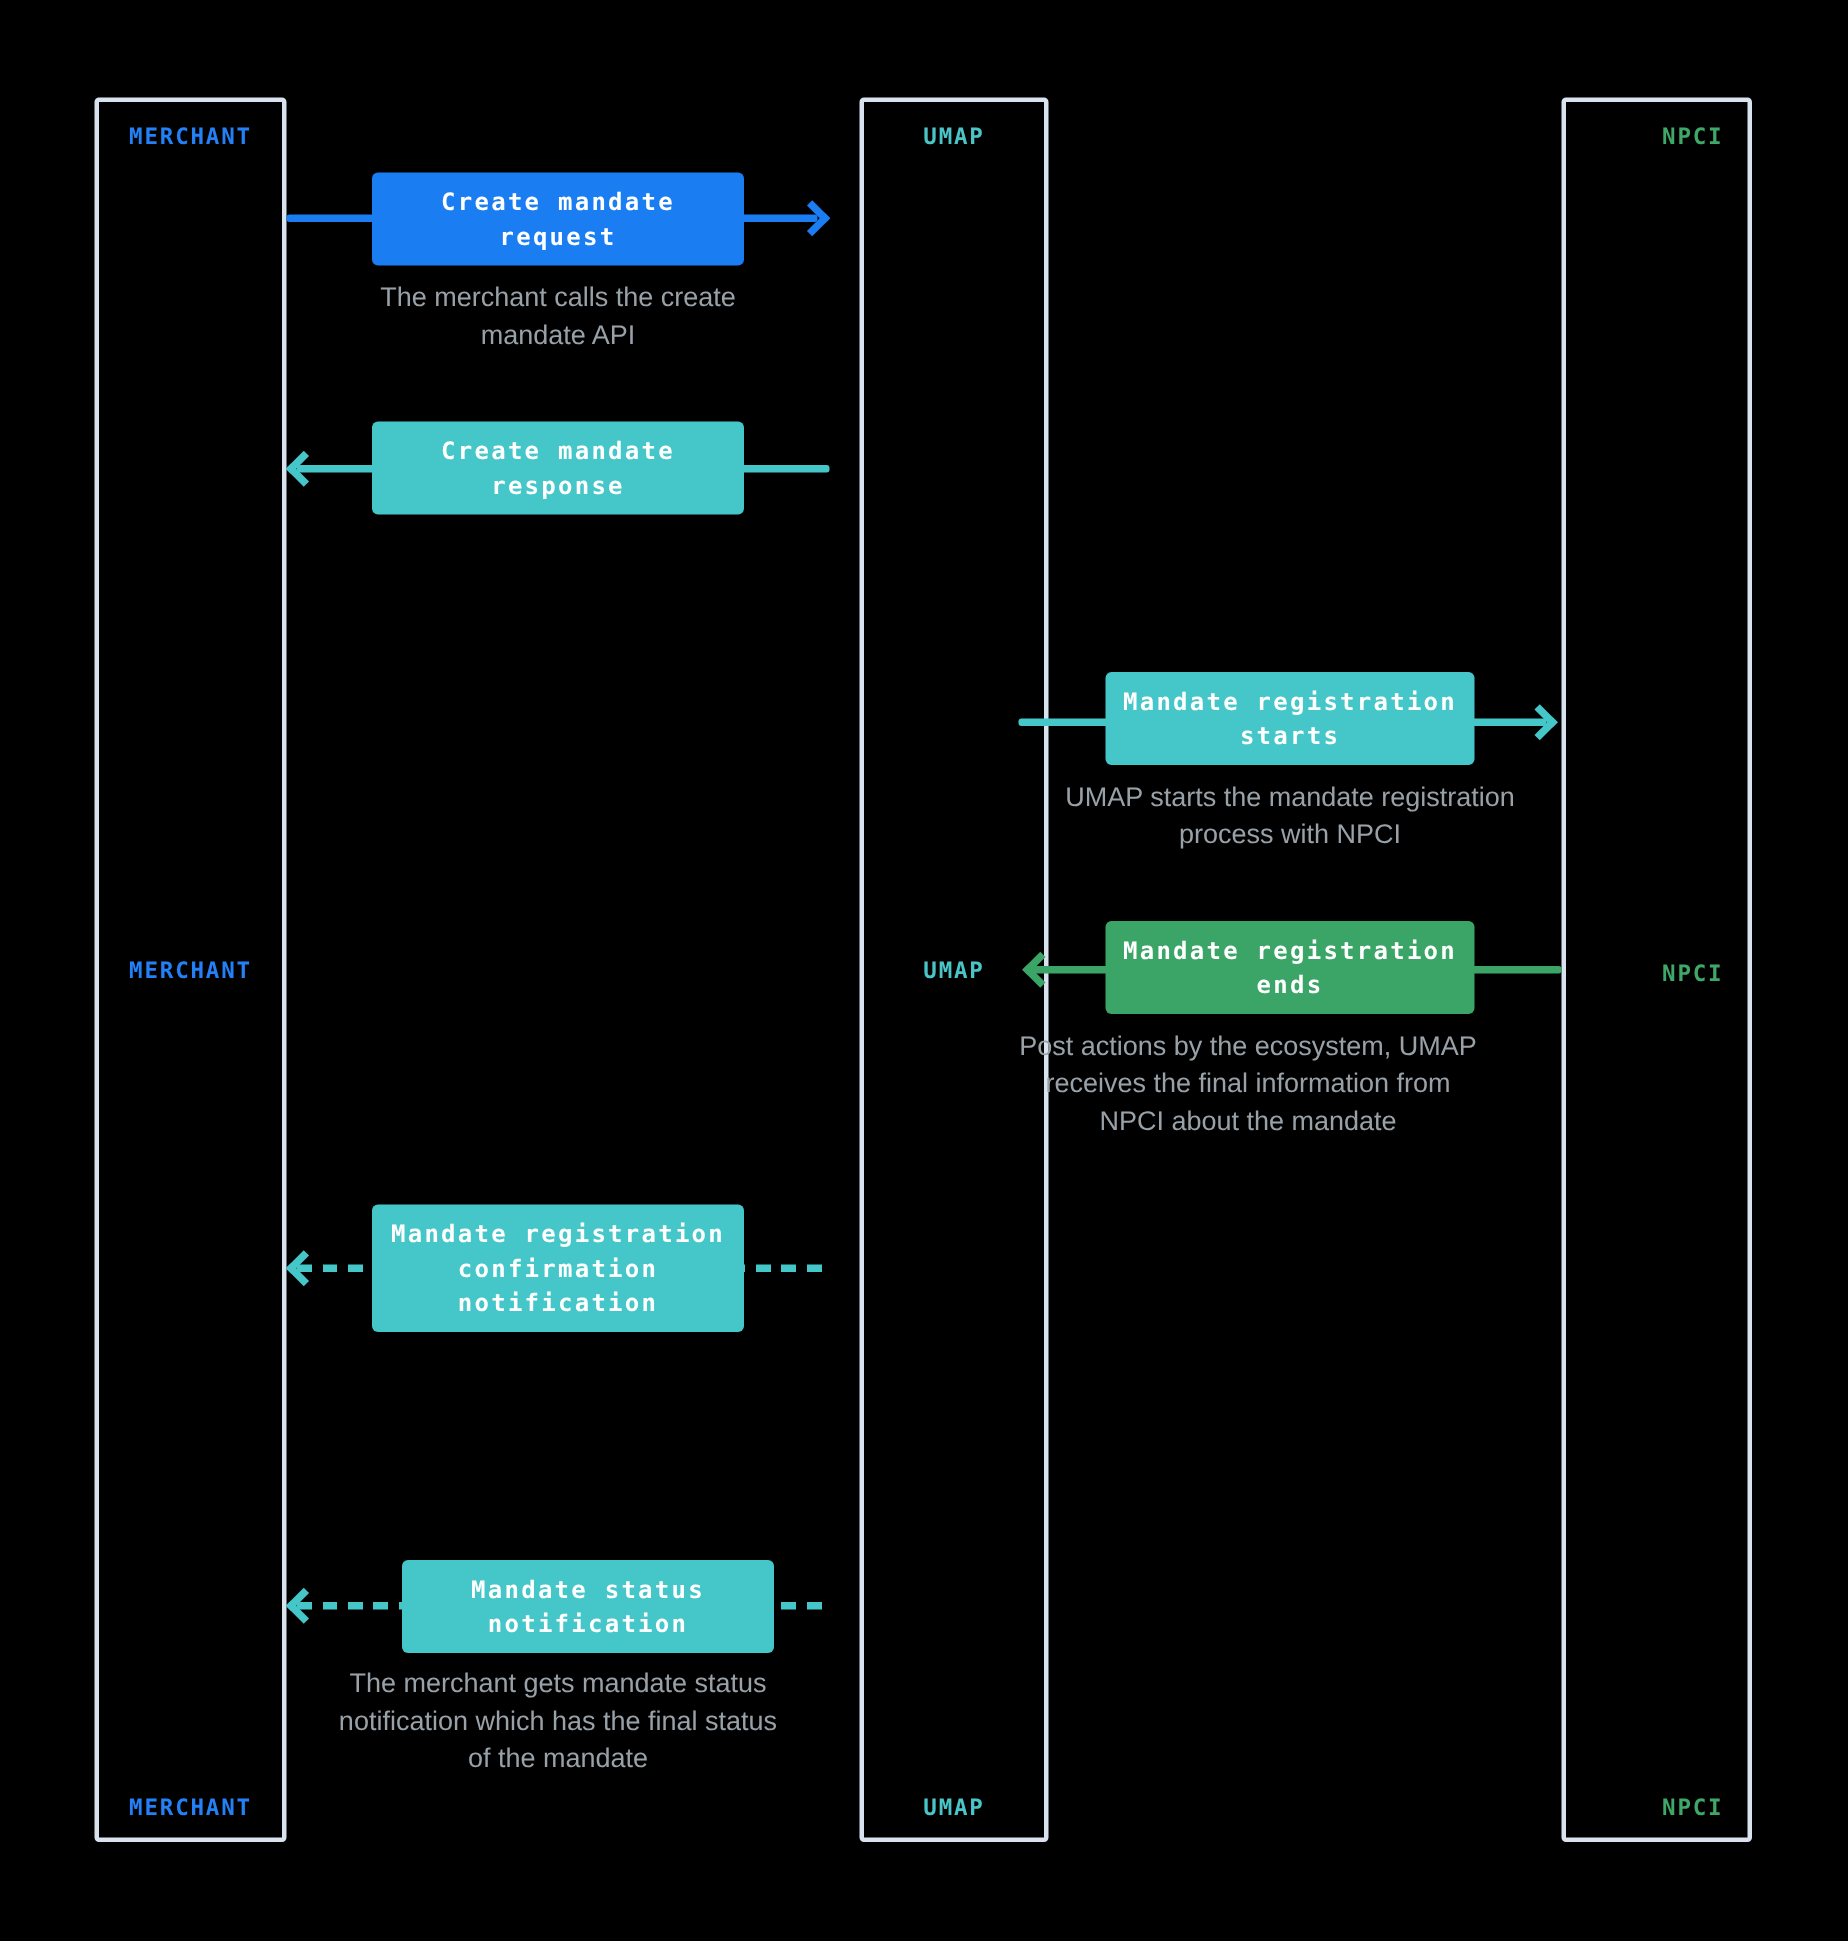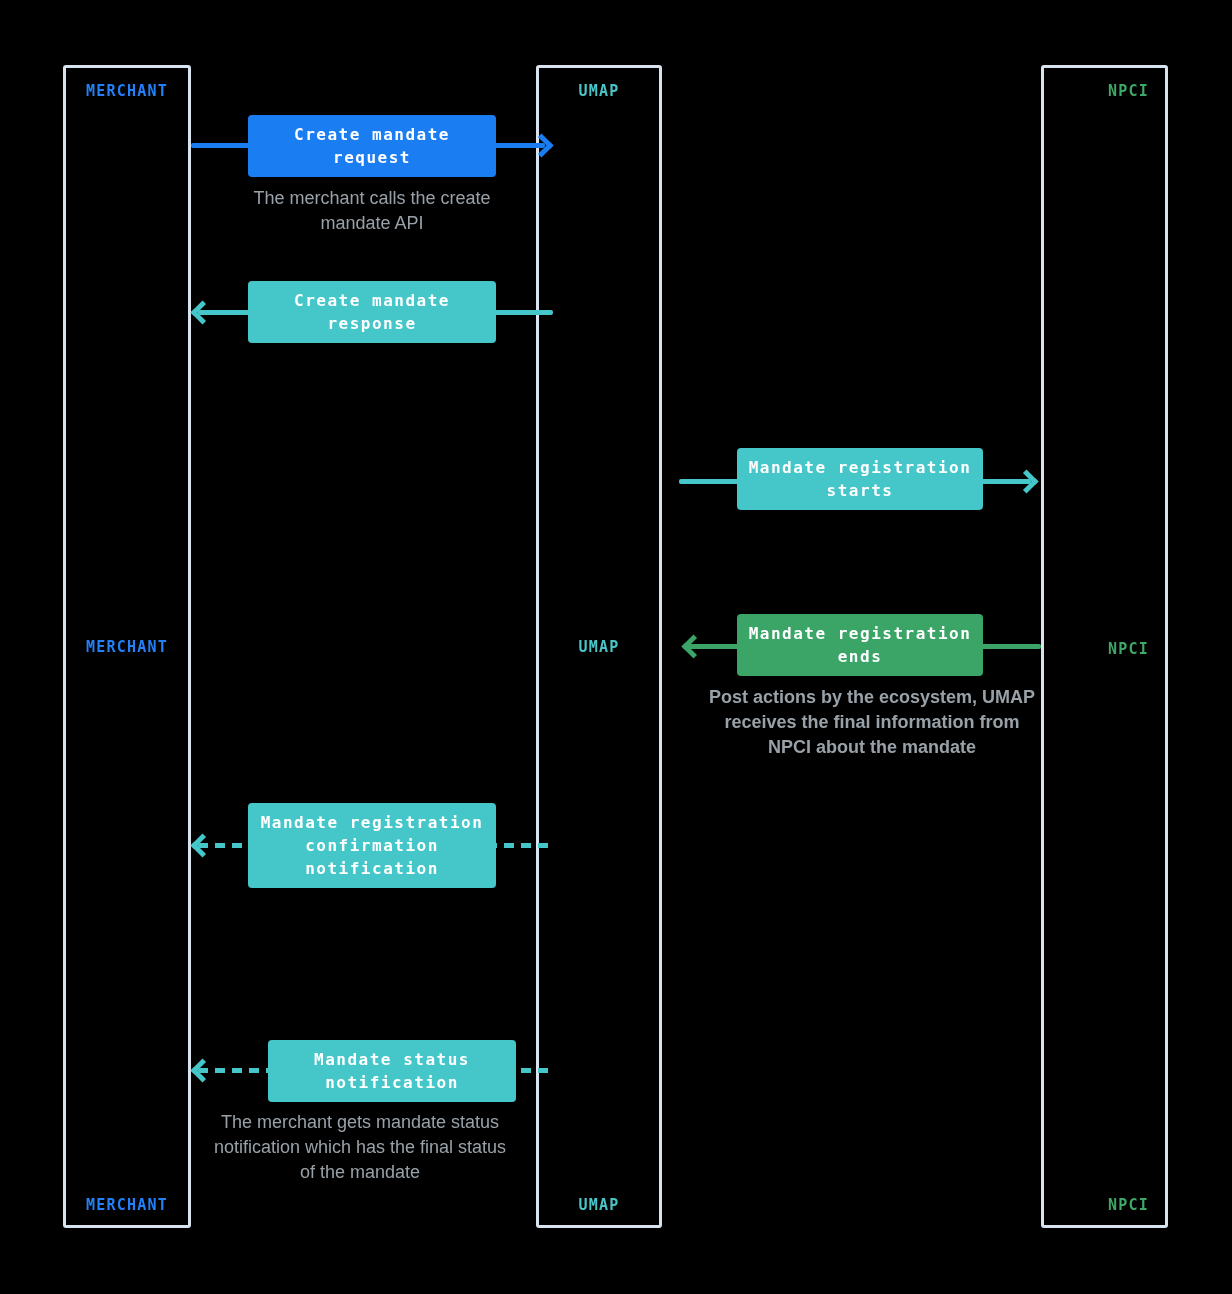--- a/index.html
+++ b/index.html
@@ -99,21 +99,21 @@
 <body>
 
 <div class="canvas">
 
   <div class="lifeline" style="left:63px;width:128px;">
     <div class="ll-label t-blue" style="top:14px;">MERCHANT</div>
     <div class="ll-label t-blue" style="top:570px;">MERCHANT</div>
     <div class="ll-label t-blue" style="top:1128px;">MERCHANT</div>
   </div>
 
-  <div class="lifeline" style="left:536px;width:126px;">
+  <div class="lifeline" style="left:573px;width:126px;">
     <div class="ll-label t-teal" style="top:14px;">UMAP</div>
     <div class="ll-label t-teal" style="top:570px;">UMAP</div>
     <div class="ll-label t-teal" style="top:1128px;">UMAP</div>
   </div>
 
   <div class="lifeline" style="left:1041px;width:127px;">
     <div class="ll-label t-green" style="top:14px;">NPCI</div>
     <div class="ll-label t-green" style="top:572px;">NPCI</div>
     <div class="ll-label t-green" style="top:1128px;">NPCI</div>
   </div>
@@ -127,36 +127,38 @@
 
   <div class="msg-line line-teal" style="left:198px;top:310px;width:355px;"></div>
   <div class="chev left c-teal" style="left:194px;top:304px;"></div>
   <div class="msg-box bg-teal" style="left:248px;top:281px;width:248px;height:62px;">Create mandate
 response</div>
 
   <div class="msg-line line-teal" style="left:679px;top:479px;width:352px;"></div>
   <div class="chev right c-teal" style="left:1018px;top:473px;"></div>
   <div class="msg-box bg-teal" style="left:737px;top:448px;width:246px;height:62px;">Mandate registration
 starts</div>
+  <div class="desc" style="left:660px;top:519px;width:400px;">UMAP starts the mandate registration
+process with NPCI</div>
 
   <div class="msg-line line-green" style="left:684px;top:644px;width:357px;"></div>
   <div class="chev left c-green" style="left:685px;top:638px;"></div>
   <div class="msg-box bg-green" style="left:737px;top:614px;width:246px;height:62px;">Mandate registration
 ends</div>
-  <div class="desc" style="left:662px;top:685px;width:420px;font-weight:bold;">Post actions by the ecosystem, UMAP
+  <div class="desc" style="left:622px;top:685px;width:420px;">Post actions by the ecosystem, UMAP
 receives the final information from
 NPCI about the mandate</div>
 
   <div class="msg-line line-dashed-teal" style="left:198px;top:843px;width:355px;"></div>
   <div class="chev left c-teal" style="left:194px;top:837px;"></div>
   <div class="msg-box bg-teal" style="left:248px;top:803px;width:248px;height:85px;">Mandate registration
 confirmation
 notification</div>
 
   <div class="msg-line line-dashed-teal" style="left:198px;top:1068px;width:355px;"></div>
   <div class="chev left c-teal" style="left:194px;top:1062px;"></div>
   <div class="msg-box bg-teal" style="left:248px;top:1040px;width:248px;height:62px;margin-left:20px;">Mandate status
 notification</div>
-  <div class="desc" style="left:150px;top:1110px;width:420px;">The merchant gets mandate status
+  <div class="desc" style="left:162px;top:1110px;width:420px;">The merchant gets mandate status
 notification which has the final status
 of the mandate</div>
 
 </div>
 
 </body></html>

